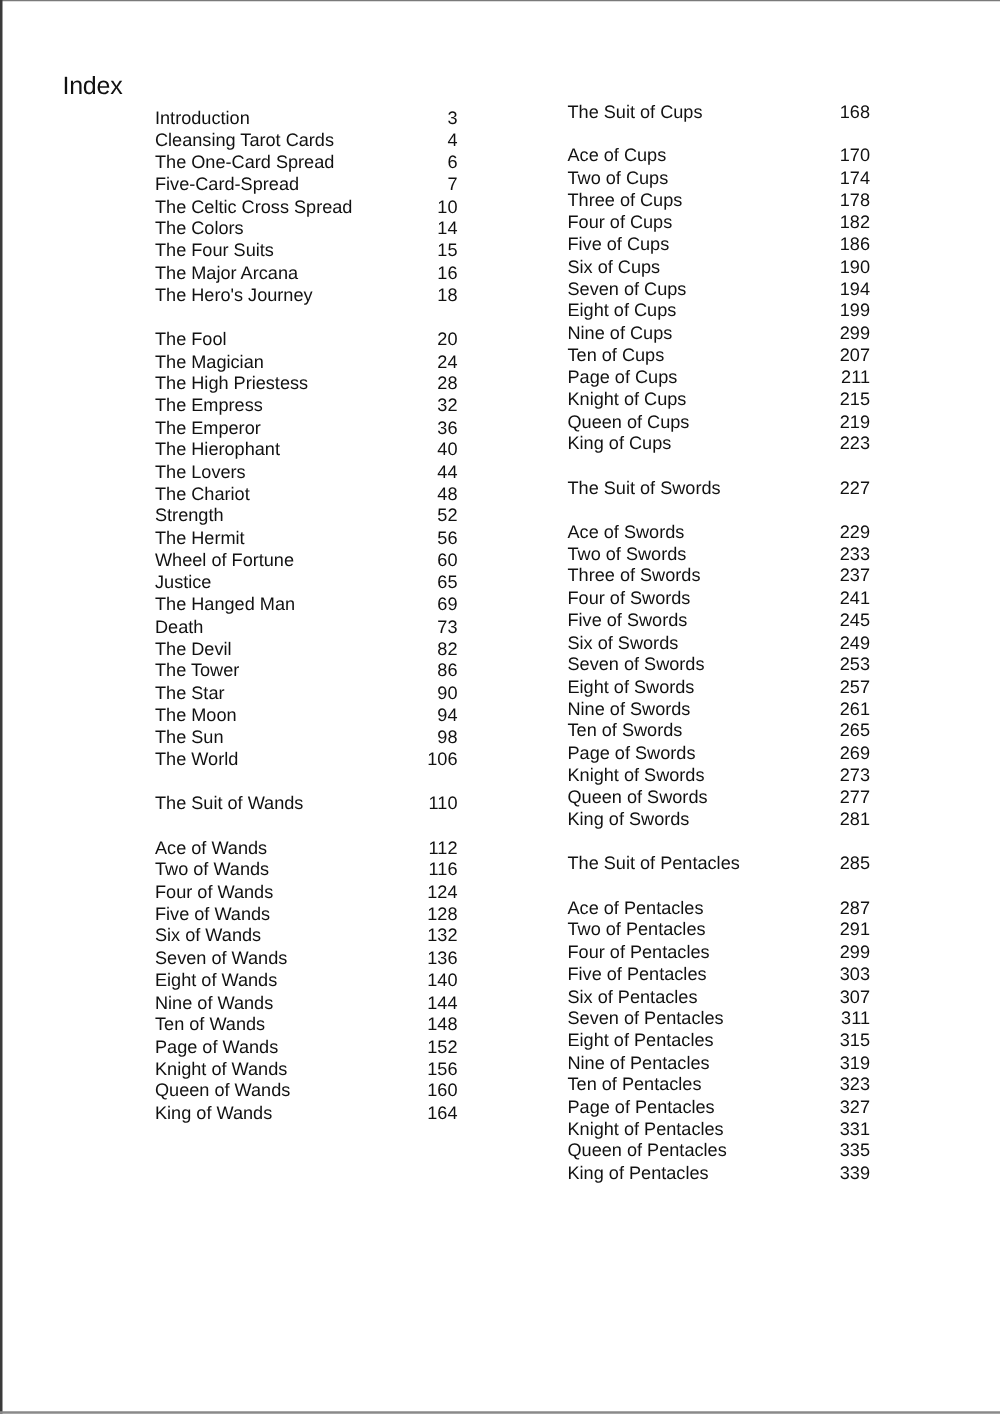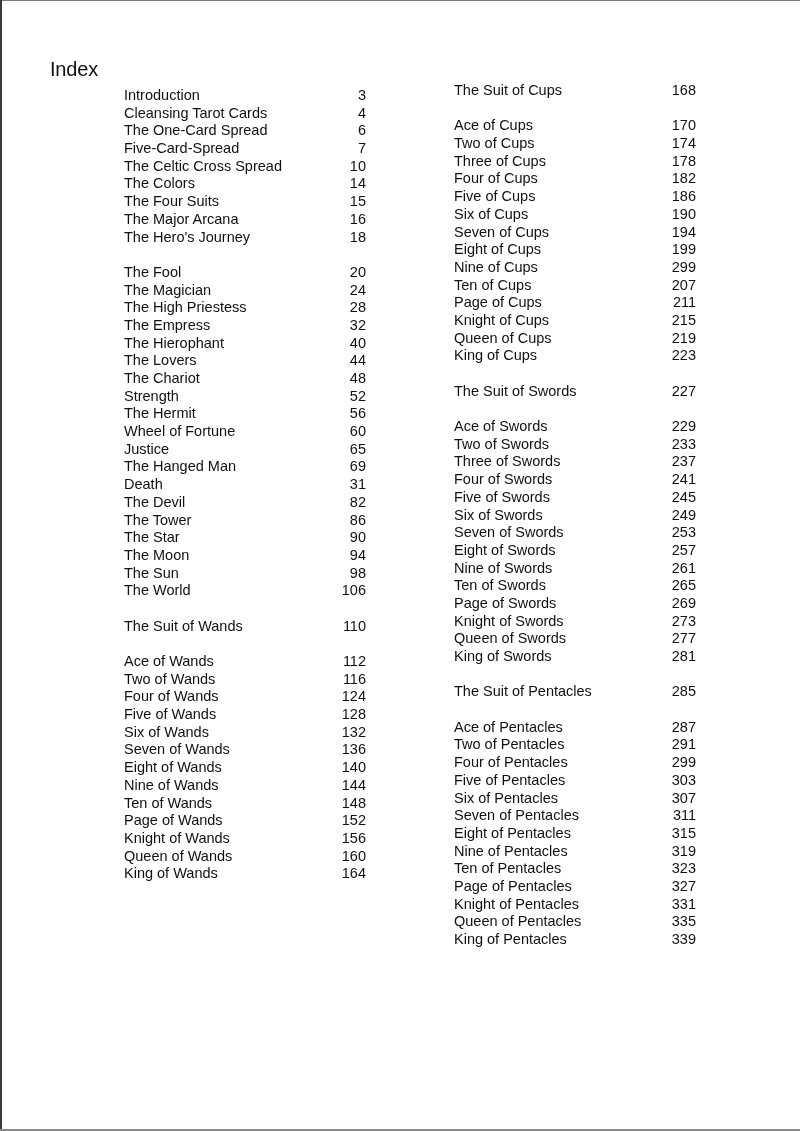--- a/index.html
+++ b/index.html
@@ -84,20 +84,24 @@
     </div>
     <div class="entry">
       <span class="label">The High Priestess</span>
       <span class="page">28</span>
     </div>
     <div class="entry">
       <span class="label">The Empress</span>
       <span class="page">32</span>
     </div>
     <div class="entry">
+      <span class="label">The Emperor</span>
+      <span class="page">36</span>
+    </div>
+    <div class="entry">
       <span class="label">The Hierophant</span>
       <span class="page">40</span>
     </div>
     <div class="entry">
       <span class="label">The Lovers</span>
       <span class="page">44</span>
     </div>
     <div class="entry">
       <span class="label">The Chariot</span>
       <span class="page">48</span>
@@ -117,21 +121,21 @@
     <div class="entry">
       <span class="label">Justice</span>
       <span class="page">65</span>
     </div>
     <div class="entry">
       <span class="label">The Hanged Man</span>
       <span class="page">69</span>
     </div>
     <div class="entry">
       <span class="label">Death</span>
-      <span class="page">31</span>
+      <span class="page">73</span>
     </div>
     <div class="entry">
       <span class="label">The Devil</span>
       <span class="page">82</span>
     </div>
     <div class="entry">
       <span class="label">The Tower</span>
       <span class="page">86</span>
     </div>
     <div class="entry">

